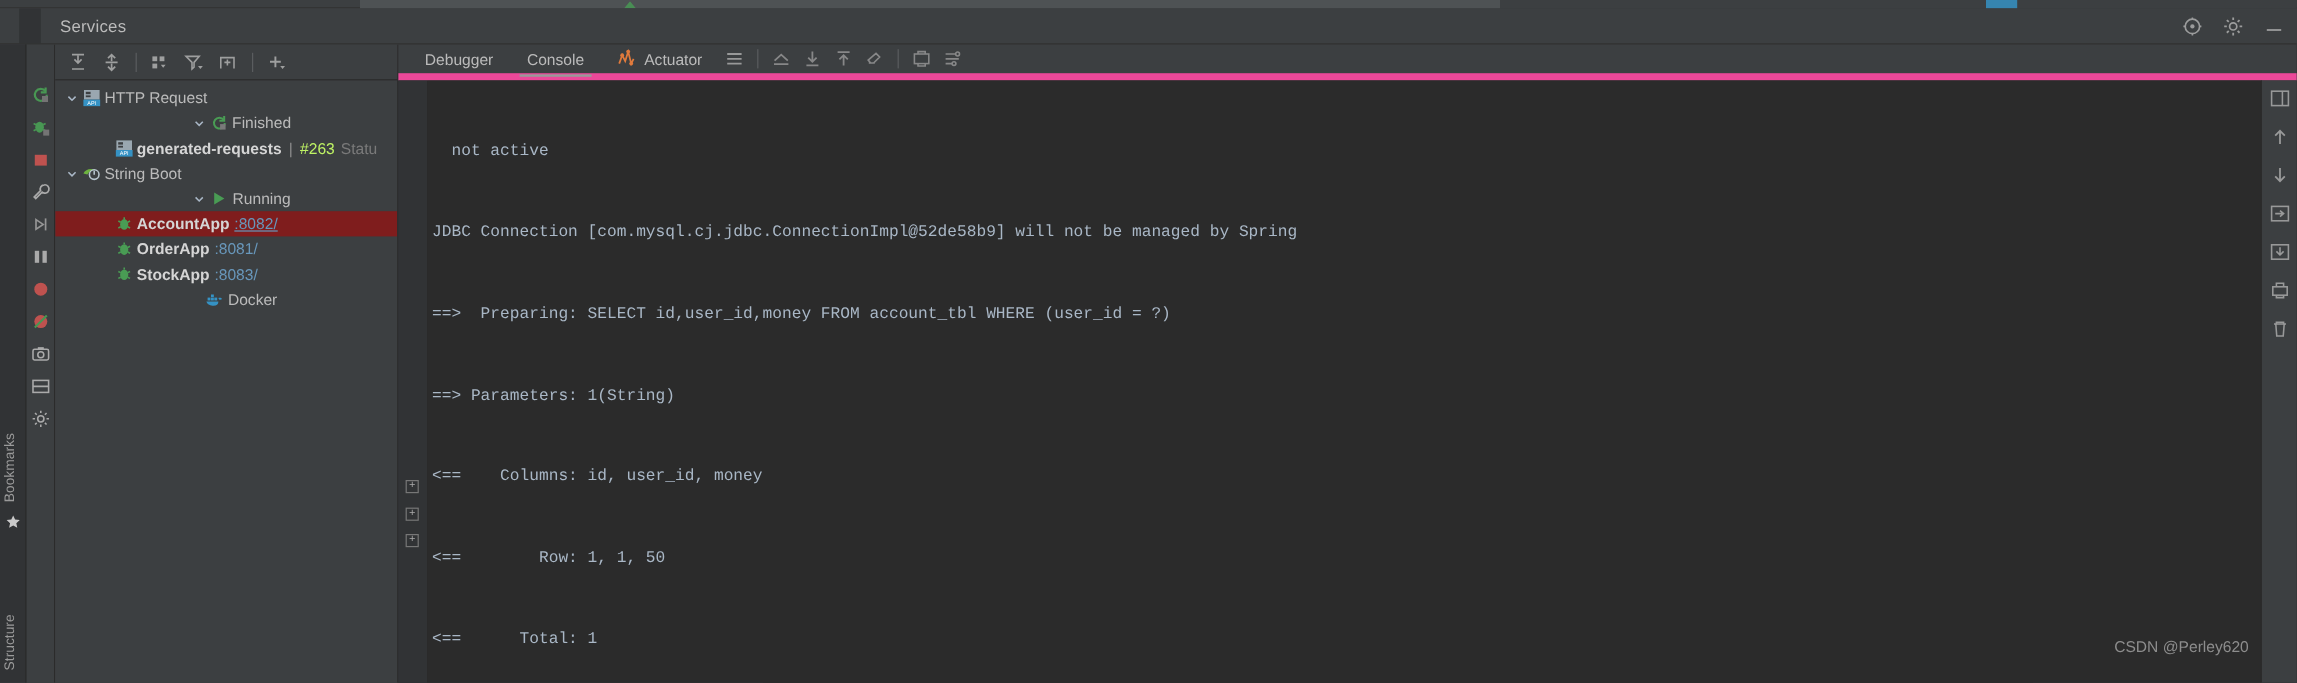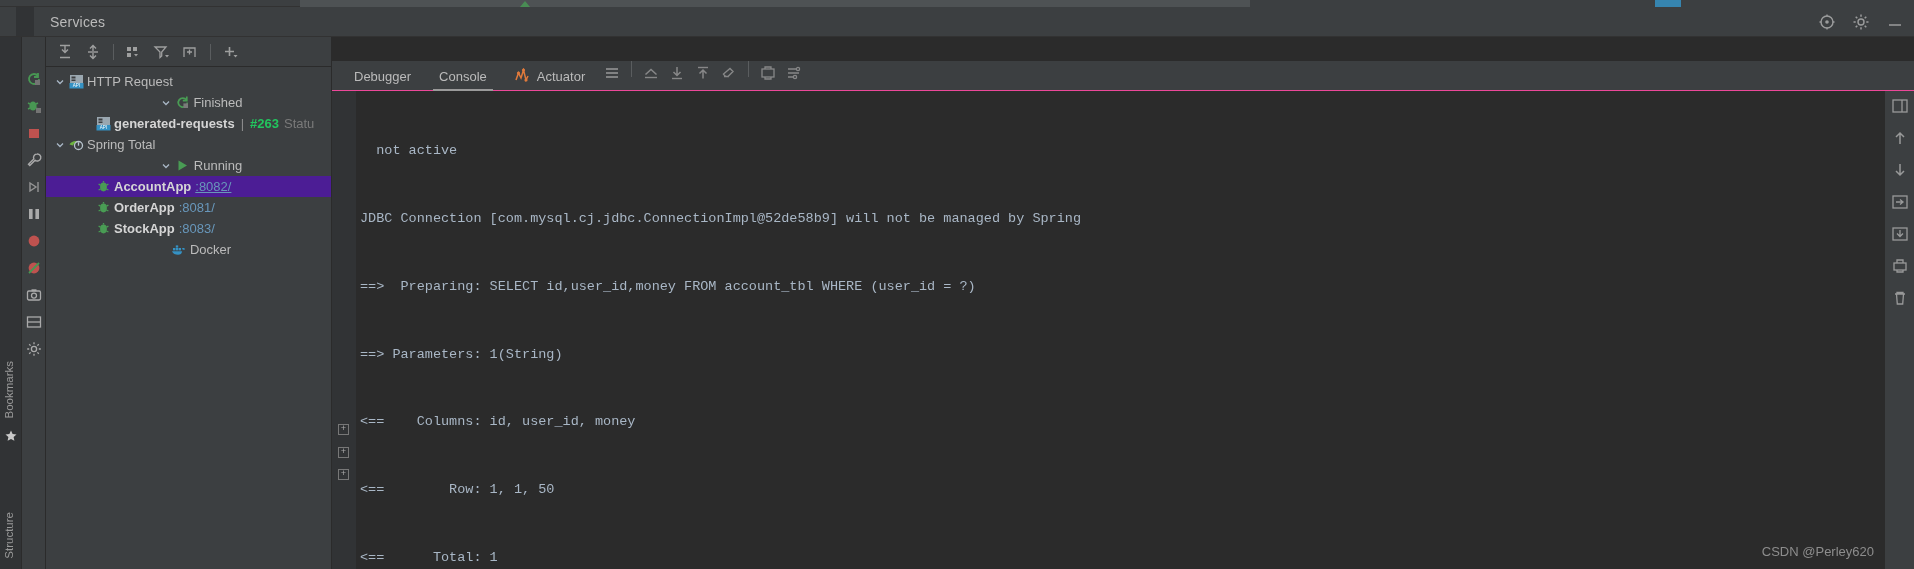--- a/index.html
+++ b/index.html
@@ -118,48 +118,48 @@
 
   .tree {
     flex: 1; overflow: hidden; padding-top: 4px;
     font-size: 13px;
   }
   .row {
     height: 21px; display: flex; align-items: center;
     white-space: nowrap; color: #bbbbbb;
     padding-right: 2px;
   }
-  .row.selected { background: #4c1d95; }
+  .row.selected { background: #7f1d1d; }
   .row .chev {
     width: 15px; display: flex; align-items: center; justify-content: center;
     flex: none; color: #a9b7c6;
   }
   .row .ico { width: 18px; flex: none; display: flex; align-items: center; justify-content: center; }
   .row .lbl { margin-left: 2px; }
   .row .lbl.bold { font-weight: bold; color: #d5d5d5; }
   .row .port { color: #6897bb; margin-left: 4px; }
   .row.selected .port { text-decoration: underline; }
   .row .sep { color: #8d8d8d; margin: 0 6px; }
-  .row .num { font-weight: bold; color: #22c55e; }
+  .row .num { font-weight: normal; color: #bef264; }
   .row .statu { color: #7a7a7a; margin-left: 5px; }
   .ind1 { padding-left: 6px; }
   .ind2 { padding-left: 26px; justify-content: center; }
   .ind3 { padding-left: 48px; }
 
   
   .console-wrap {
     flex: 1; min-width: 0; display: flex; flex-direction: column;
     background: #2b2b2b;
   }
   .console-toolbar {
     height: 30px; flex: none;
     background: #3c3f41;
-    display: flex; 
-    border-bottom: 1px solid #ec4899;
-    padding-left: 8px; gap: 0; margin-top: 24px;
+    display: flex; align-items: center;
+    border-bottom: 6px solid #ec4899;
+    padding-left: 8px; gap: 0;
   }
   .ctab {
     font-size: 13px; color: #bbbbbb;
     padding: 0 14px; height: 30px;
     display: flex; align-items: center; gap: 6px;
     position: relative;
   }
   .ctab.active::after {
     content: ""; position: absolute; left: 8px; right: 8px; bottom: 0;
     height: 2px; background: #9a9a9a;
@@ -199,21 +199,21 @@
   
   .rightcol {
     width: 30px; flex: none; background: #3c3f41;
     display: flex; flex-direction: column; align-items: center;
     padding-top: 6px; gap: 14px;
     border-left: 1px solid #2b2b2b;
   }
   .rightcol .ri { width: 18px; height: 18px; opacity: .8; }
 
   .watermark {
-    position: absolute; right: 10px; bottom: 5px;
+    position: absolute; right: 10px; bottom: 18px;
     color: #8d8d8d; font-size: 13px;
     font-family: "Liberation Sans", sans-serif;
   }
 </style>
 </head>
 <body>
 
 <div class="app">
 
   <div class="top-strip">
@@ -436,21 +436,21 @@
                 <path d="M2 3.5L5 6.5 8 3.5" fill="none" stroke="#a9b7c6" stroke-width="1.3"></path>
               </svg>
           </span>
           <span class="ico">
             <svg width="16" height="15" viewBox="0 0 16 15">
                 <path d="M1.5 7.5C3 4.5 7 3 11 4.5c-2.5.2-5 1.8-6.2 4z" fill="#6db33f"></path>
                 <circle cx="10.5" cy="8.5" r="4" fill="none" stroke="#b7c4cd" stroke-width="1.3"></circle>
                 <path d="M10.5 5.3v3.4" stroke="#b7c4cd" stroke-width="1.3"></path>
               </svg>
           </span>
-          <span class="lbl">Spring Total</span>
+          <span class="lbl">String Boot</span>
         </div>
 
         <div class="row ind2">
           <span class="chev">
             <svg width="10" height="10" viewBox="0 0 10 10">
                 <path d="M2 3.5L5 6.5 8 3.5" fill="none" stroke="#a9b7c6" stroke-width="1.3"></path>
               </svg>
           </span>
           <span class="ico">
             <svg width="15" height="15" viewBox="0 0 15 15">

